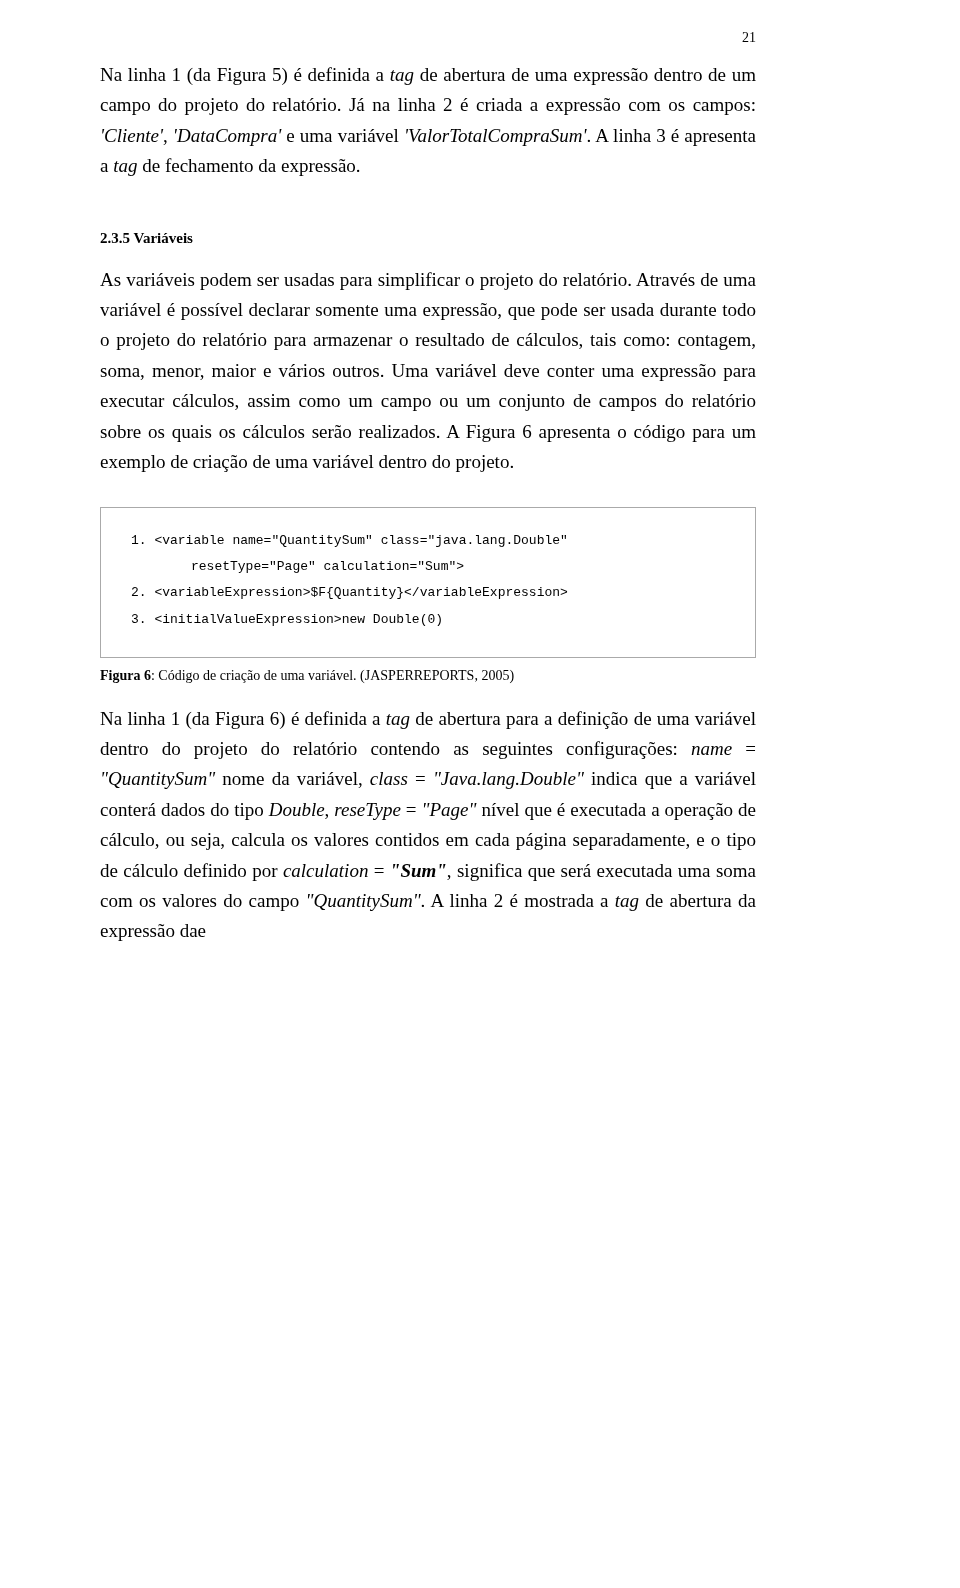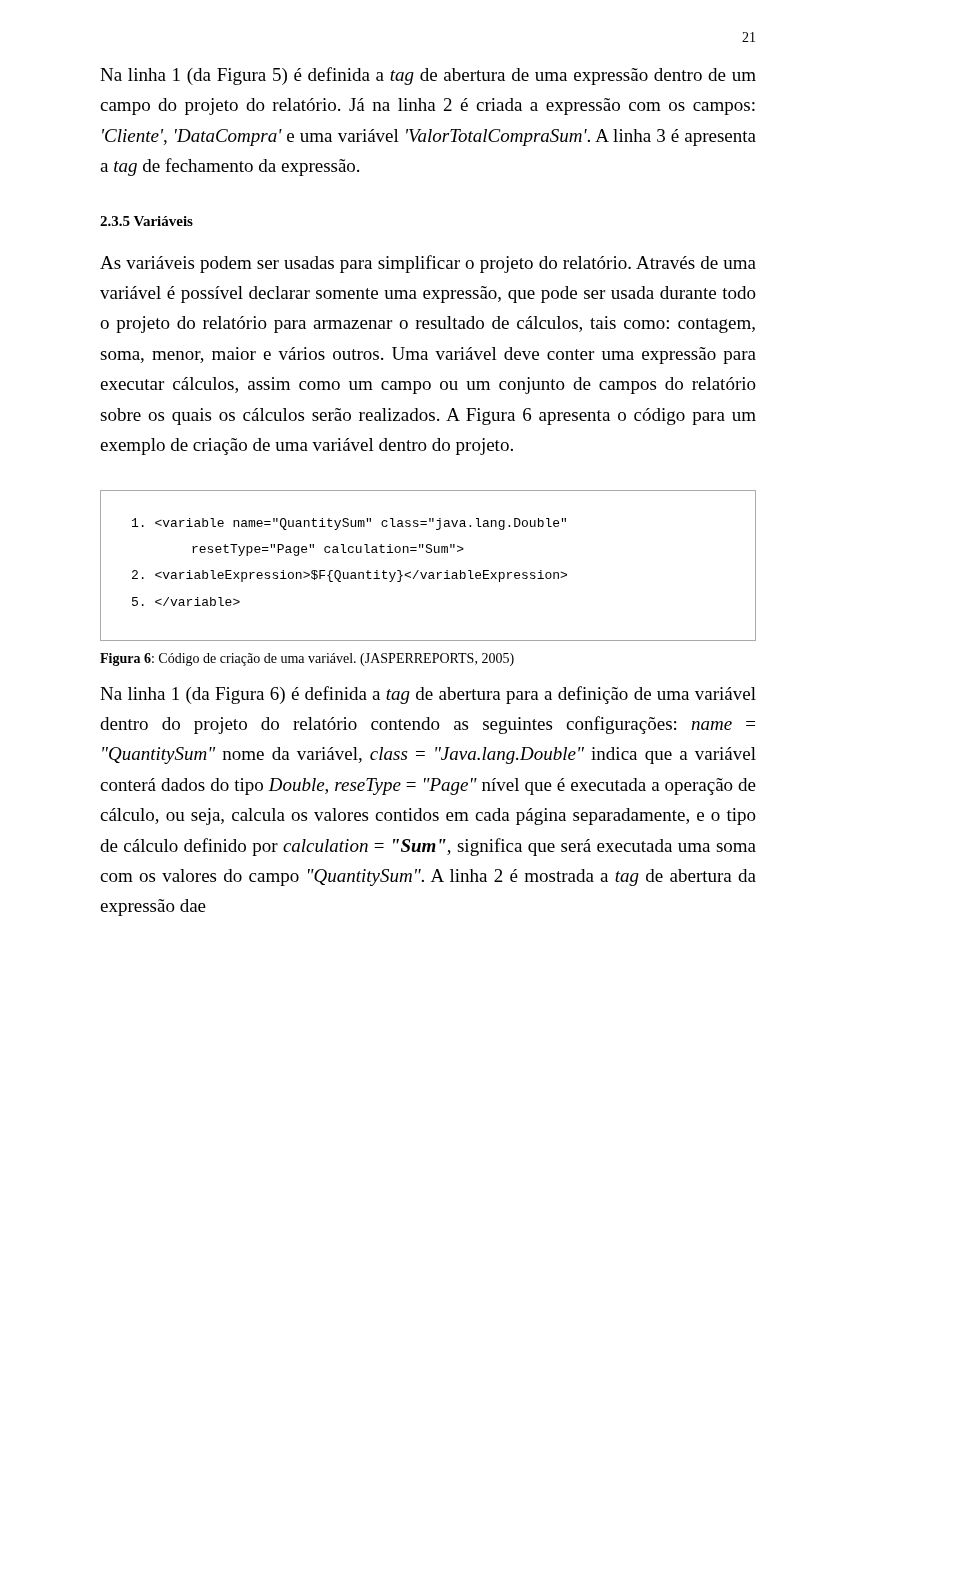--- a/index.html
+++ b/index.html
@@ -34,21 +34,21 @@
     .paragraph {
       text-align: justify;
       line-height: 1.6;
       margin-bottom: 14px;
       font-size: 19px;
     }
 
     .section-title {
       font-size: 15px;
       font-weight: bold;
-      margin-top: 31px;
+      margin-top: 48px;
       margin-bottom: 18px;
     }
 
     .code-box {
       border: 1px solid #aaaaaa;
       padding: 22px 30px;
       margin: 30px 0 10px 0;
       font-family: 'Courier New', Courier, monospace;
       font-size: 13px;
       line-height: 1.7;
@@ -59,21 +59,21 @@
       display: block;
       margin-bottom: 4px;
     }
 
     .code-indent {
       padding-left: 60px;
     }
 
     .figure-caption {
       font-size: 14px;
-      margin-bottom: 12px;
+      margin-bottom: 20px;
       margin-top: 6px;
     }
 
     .figure-caption span.bold {
       font-weight: bold;
     }
 
     em {
       font-style: italic;
     }
@@ -106,21 +106,21 @@
     <span class="code-line">
       1. &lt;variable name="QuantitySum" class="java.lang.Double"
     </span>
     <span class="code-line code-indent">
       resetType="Page" calculation="Sum"&gt;
     </span>
     <span class="code-line">
       2. &lt;variableExpression&gt;$F{Quantity}&lt;/variableExpression&gt;
     </span>
     <span class="code-line">
-      5. &lt;/variable&gt;
+      3. &lt;initialValueExpression&gt;new Double(0)
     </span>
   </div>
 
   <p class="figure-caption">
     <span class="bold">Figura 6</span><span>: Código de criação de uma variável. (JASPERREPORTS, 2005)</span>
   </p>
 
   <p class="paragraph">
     Na linha 1 (da Figura 6) é definida a <em>tag</em> de abertura para a definição de uma variável dentro do projeto do relatório contendo as seguintes configurações: <em>name</em> = <em>"QuantitySum"</em> nome da variável, <em>class</em> = <em>"Java.lang.Double"</em> indica que a variável conterá dados do tipo <em>Double</em>, <em>reseType</em> = <em>"Page"</em> nível que é executada a operação de cálculo, ou seja, calcula os valores contidos em cada página separadamente, e o tipo de cálculo definido por <em>calculation</em> = <strong><em>"Sum"</em></strong>, significa que será executada uma soma com os valores do campo <em>"QuantitySum"</em>. A linha 2 é mostrada a <em>tag</em> de abertura da expressão dae
   </p>

